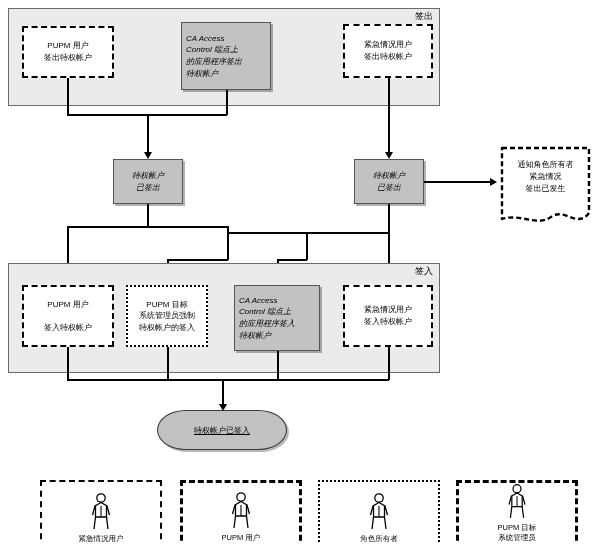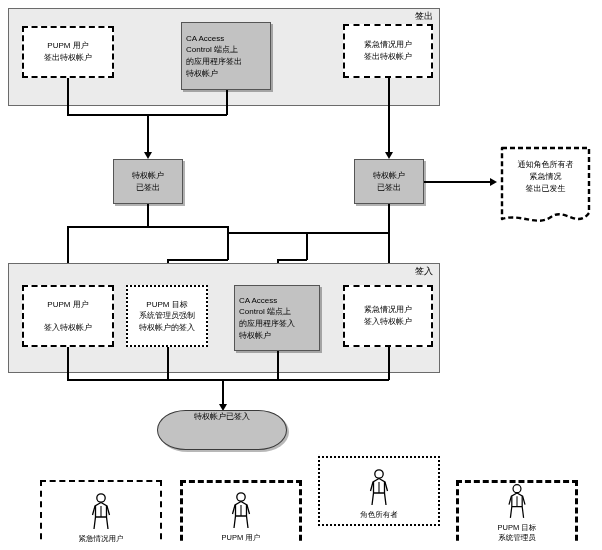--- a/index.html
+++ b/index.html
@@ -58,38 +58,41 @@
     border: 2px dotted #000000;
   }
   .box-dashdot {
     background: #ffffff;
     border: 2px dashed #000000;
   }
   .box-solid-grey {
     background: #c2c2c2;
     border: 1px solid #555555;
     box-shadow: 2px 2px 0 rgba(0,0,0,0.30);
+    font-style: italic;
   }
   .node.left-align .txt {
     text-align: left;
     width: 100%;
   }
   
   .terminator {
     position: absolute;
     background: #c2c2c2;
     border: 1px solid #3a3a3a;
     border-radius: 40px / 28px;
     display: flex;
+    align-items: center;
     justify-content: center;
     text-align: center;
     font-size: 8px;
     color: #000;
     box-shadow: 2px 2px 0 rgba(0,0,0,0.28);
     box-sizing: border-box;
+    text-decoration: underline;
   }
   
   .doc-shape {
     position: absolute;
   }
   .doc-text {
     position: absolute;
     left: 0;
     top: 14px;
     width: 100%;
@@ -283,21 +286,21 @@
   <div class="legend-item lg-heavy" style="left:180px; top:480px; width:122px; height:70px;">
     <svg class="person-icon" viewBox="0 0 26 40">
       <circle cx="13" cy="6" r="4.2" fill="#ffffff" stroke="#000" stroke-width="1.3"></circle>
       <path d="M13 10.5 L7 14 L4.5 23 M13 10.5 L19 14 L21.5 23" fill="none" stroke="#000" stroke-width="1.3"></path>
       <path d="M7.5 14 L7.5 25 L6 37 M18.5 14 L18.5 25 L20 37 M7.5 25 L18.5 25" fill="none" stroke="#000" stroke-width="1.3"></path>
       <path d="M13 14 L13 25" fill="none" stroke="#000" stroke-width="1.1"></path>
     </svg>
     <div class="legend-label">PUPM 用户</div>
   </div>
 
-  <div class="legend-item lg-dotted" style="left:318px; top:456px; width:122px; height:70px;">
+  <div class="legend-item lg-dotted" style="left:318px; top:480px; width:122px; height:70px;">
     <svg class="person-icon" viewBox="0 0 26 40">
       <circle cx="13" cy="6" r="4.2" fill="#ffffff" stroke="#000" stroke-width="1.3"></circle>
       <path d="M13 10.5 L7 14 L4.5 23 M13 10.5 L19 14 L21.5 23" fill="none" stroke="#000" stroke-width="1.3"></path>
       <path d="M7.5 14 L7.5 25 L6 37 M18.5 14 L18.5 25 L20 37 M7.5 25 L18.5 25" fill="none" stroke="#000" stroke-width="1.3"></path>
       <path d="M13 14 L13 25" fill="none" stroke="#000" stroke-width="1.1"></path>
     </svg>
     <div class="legend-label">角色所有者</div>
   </div>
 
   <div class="legend-item lg-longdash" style="left:456px; top:480px; width:122px; height:70px;">

